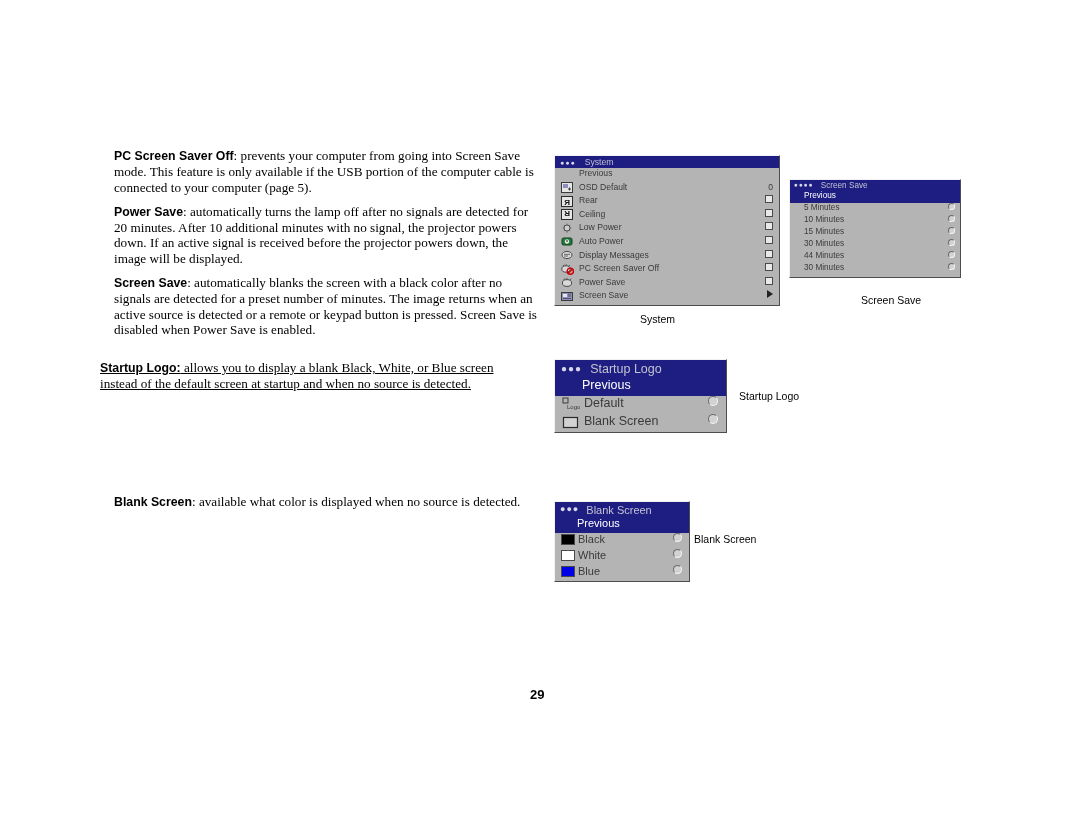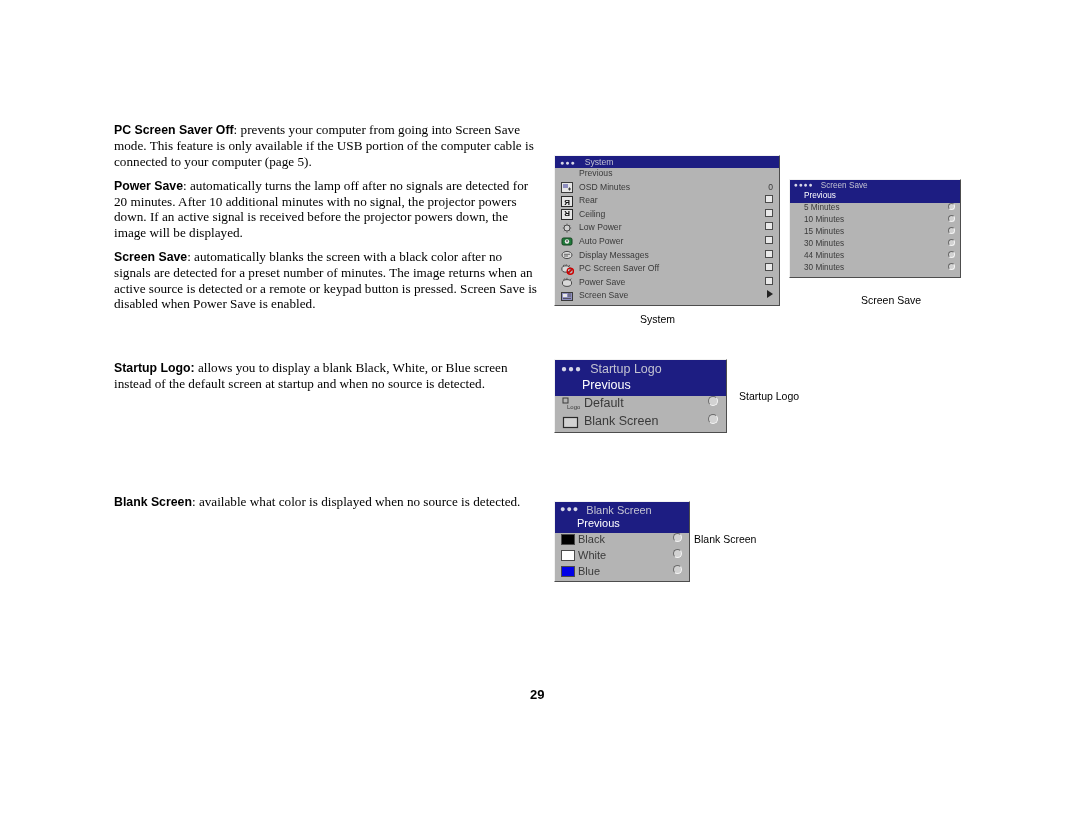--- a/index.html
+++ b/index.html
@@ -25,22 +25,22 @@
     text-align: left;
   }
   .prose p { margin: 0 0 9px 0; }
   .prose p:last-child { margin-bottom: 0; }
   .prose b, .lead {
     font-family: "Liberation Sans", sans-serif;
     font-weight: bold;
     font-size: 12.3px;
   }
 
-  #para-block-1 { left: 114px; top: 122px; width: 424px; }
-  #para-block-2 { left: 114px; top: 360px; width: 420px; }
+  #para-block-1 { left: 114px; top: 148px; width: 424px; }
+  #para-block-2 { left: 100px; top: 360px; width: 420px; text-decoration: underline; }
   #para-block-3 { left: 114px; top: 494px; width: 420px; }
 
   
   .osd {
     position: absolute;
     background: #b4b4b4;
     border-left: 1px solid #f2f2f2;
     border-top: 1px solid #f2f2f2;
     border-right: 1px solid #4d4d4d;
     border-bottom: 1px solid #4d4d4d;
@@ -206,21 +206,21 @@
   </div>
 
   <div class="osd-row">
     <span class="ic">
       <svg width="12" height="11" viewBox="0 0 12 11">
           <rect x="0.5" y="0.5" width="11" height="10" fill="#e6e6e6" stroke="#3a3a3a"></rect>
           <rect x="2" y="2" width="5" height="4" fill="#8f8fbf"></rect>
           <path d="M7 7 L10 7 M8.5 5.5 L8.5 8.5" stroke="#3a3a3a" stroke-width="1"></path>
         </svg>
     </span>
-    <span class="label">OSD Minutes</span>
+    <span class="label">OSD Default</span>
     <span class="val">0</span>
   </div>
 
   <div class="osd-row">
     <span class="ic">
       <svg width="12" height="11" viewBox="0 0 12 11">
           <rect x="0.5" y="0.5" width="11" height="10" fill="#e6e6e6" stroke="#2a2a2a"></rect>
           <text x="6" y="8.6" font-family="Liberation Sans, sans-serif" font-size="8" font-weight="bold" fill="#111" text-anchor="middle" transform="scale(-1,1) translate(-12,0)">R</text>
         </svg>
     </span>

